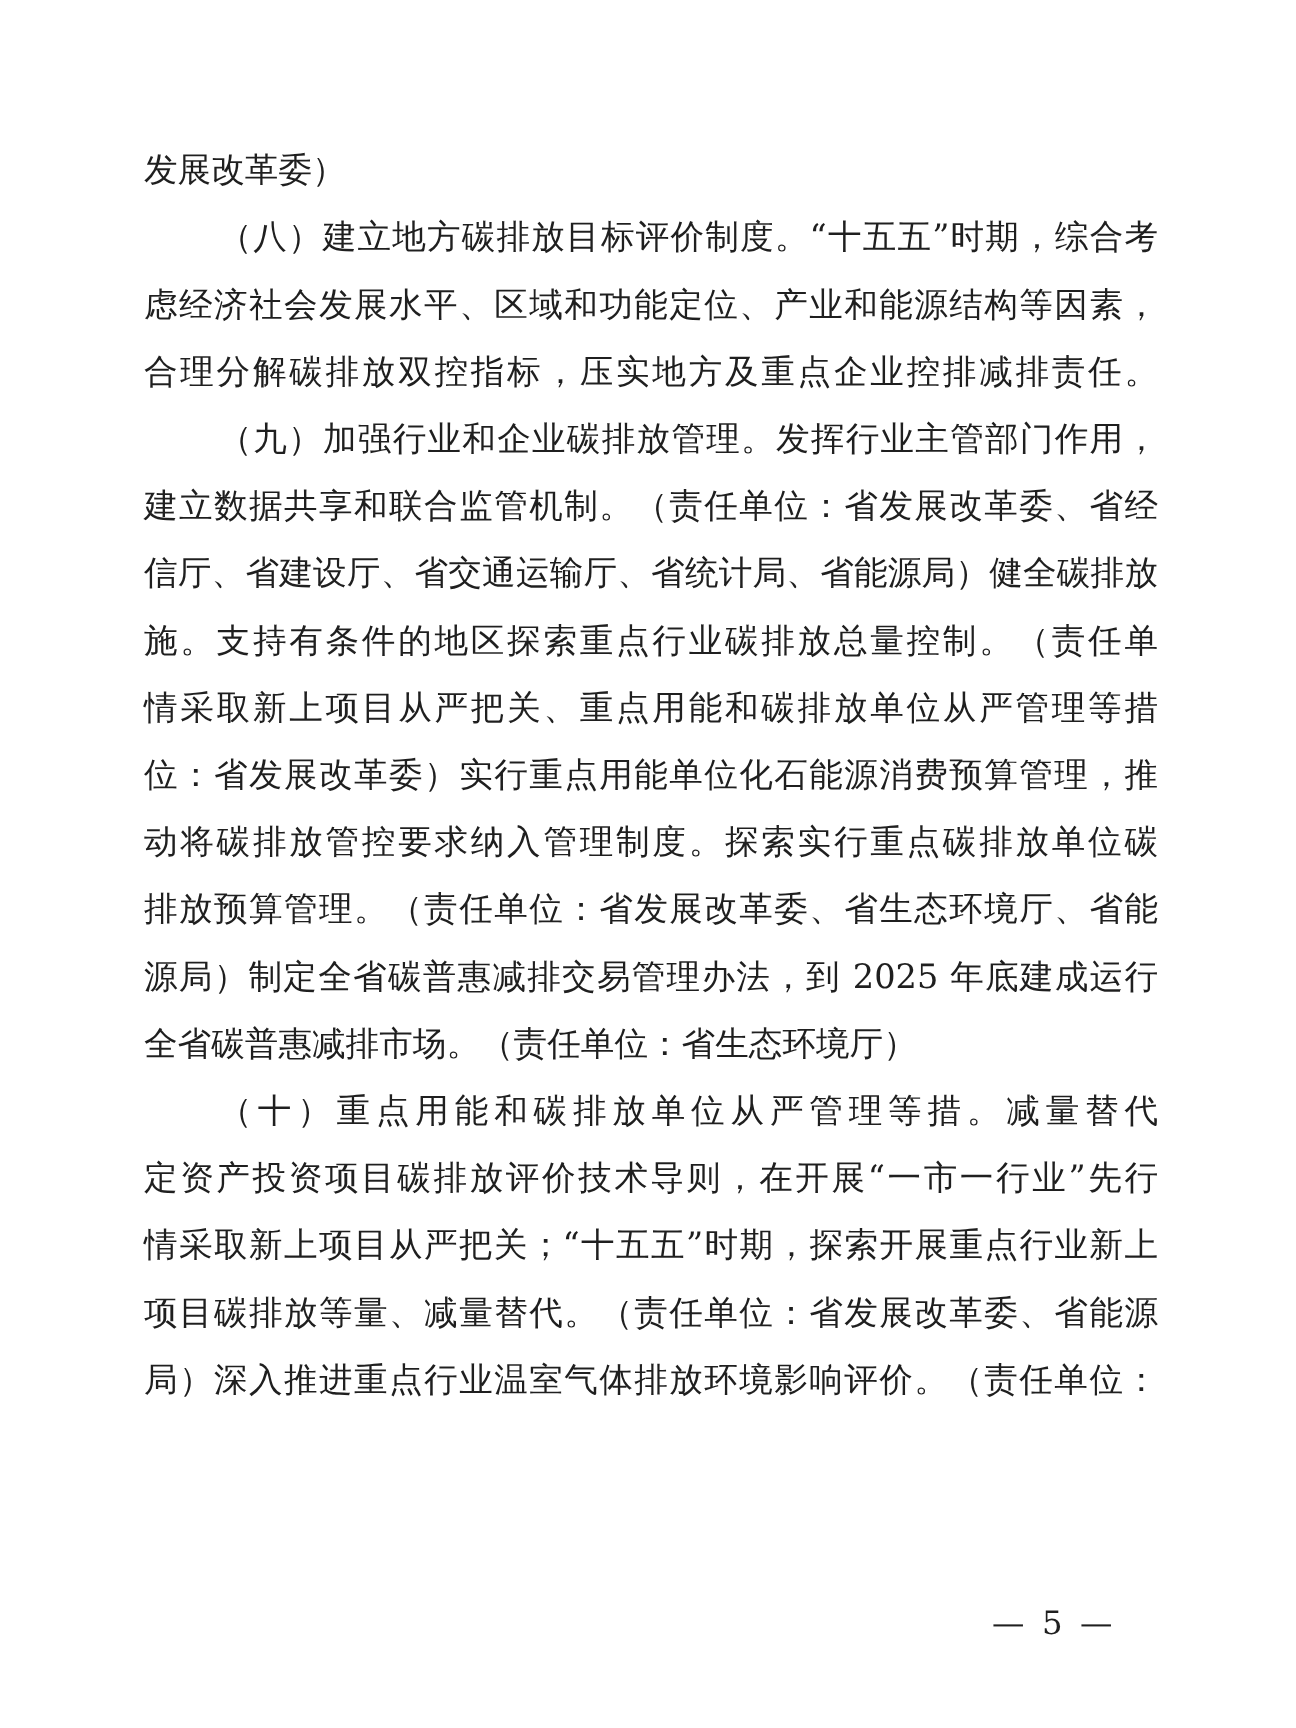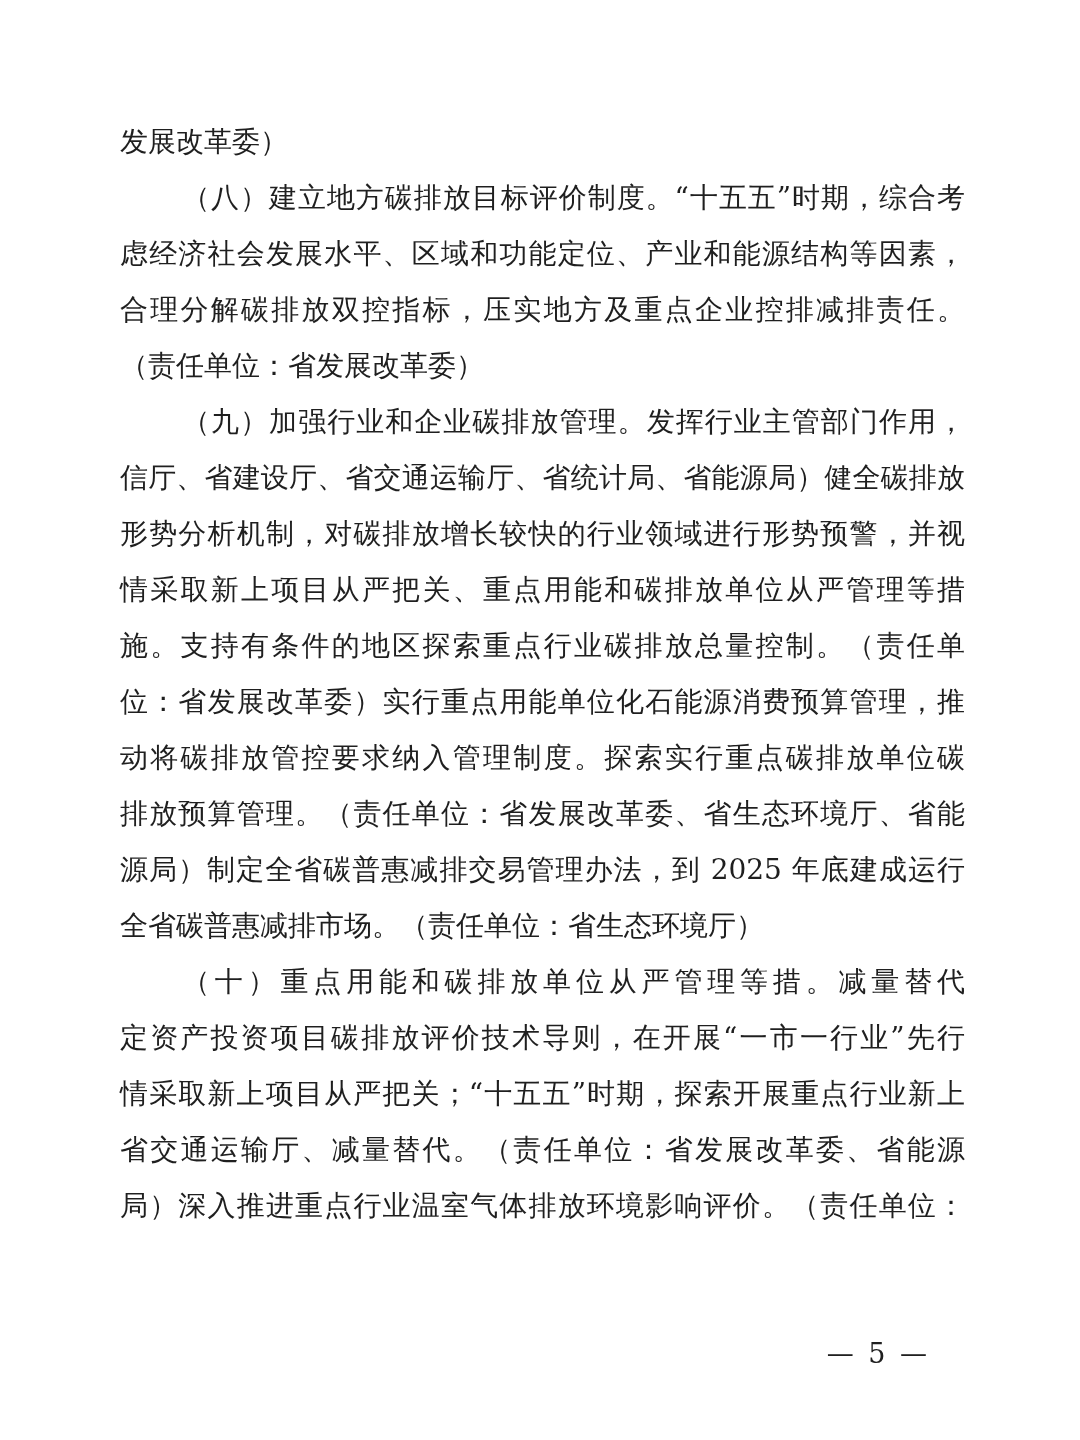--- a/index.html
+++ b/index.html
@@ -58,31 +58,30 @@
 </style>
 </head>
 <body>
 
 <div class="page">
   <div class="doc-body">
       <div class="line"><span class="run">发展改革委）</span></div>
       <div class="line indent fill"><span class="run bold">（八）建立地方碳排放目标评价制度。</span><span class="run">“十五五”时期，综合考</span></div>
       <div class="line fill"><span class="run">虑经济社会发展水平、区域和功能定位、产业和能源结构等因素，</span></div>
       <div class="line fill"><span class="run">合理分解碳排放双控指标，压实地方及重点企业控排减排责任。</span></div>
-      <div class="line"><span class="run">（责任单位：省发展改革委）</span></div>
       <div class="line indent fill"><span class="run bold">（九）加强行业和企业碳排放管理。</span><span class="run">发挥行业主管部门作用，</span></div>
+      <div class="line fill"><span class="run">建立数据共享和联合监管机制。（责任单位：省发展改革委、省经</span></div>
       <div class="line fill"><span class="run">信厅、省建设厅、省交通运输厅、省统计局、省能源局）健全碳排放</span></div>
-      <div class="line fill"><span class="run">形势分析机制，对碳排放增长较快的行业领域进行形势预警，并视</span></div>
+      <div class="line fill"><span class="run">施。支持有条件的地区探索重点行业碳排放总量控制。（责任单</span></div>
       <div class="line fill"><span class="run">情采取新上项目从严把关、重点用能和碳排放单位从严管理等措</span></div>
-      <div class="line fill"><span class="run">施。支持有条件的地区探索重点行业碳排放总量控制。（责任单</span></div>
       <div class="line fill"><span class="run">位：省发展改革委）实行重点用能单位化石能源消费预算管理，推</span></div>
       <div class="line fill"><span class="run">动将碳排放管控要求纳入管理制度。探索实行重点碳排放单位碳</span></div>
       <div class="line fill"><span class="run">排放预算管理。（责任单位：省发展改革委、省生态环境厅、省能</span></div>
       <div class="line fill"><span class="run">源局）制定全省碳普惠减排交易管理办法，到 2025 年底建成运行</span></div>
       <div class="line"><span class="run">全省碳普惠减排市场。（责任单位：省生态环境厅）</span></div>
       <div class="line indent fill"><span class="run bold">（十）重点用能和碳排放单位从严管理等措。</span><span class="run">减量替代</span></div>
       <div class="line fill"><span class="run">定资产投资项目碳排放评价技术导则，在开展“一市一行业”先行</span></div>
       <div class="line fill"><span class="run">情采取新上项目从严把关；“十五五”时期，探索开展重点行业新上</span></div>
-      <div class="line fill"><span class="run">省交通运输厅、减量替代。（责任单位：省发展改革委、省能源</span></div>
+      <div class="line fill"><span class="run">项目碳排放等量、减量替代。（责任单位：省发展改革委、省能源</span></div>
       <div class="line fill"><span class="run">局）深入推进重点行业温室气体排放环境影响评价。（责任单位：</span></div>
     </div>
   <div class="page-footer">— 5 —</div>
 </div>
 
 </body></html>

